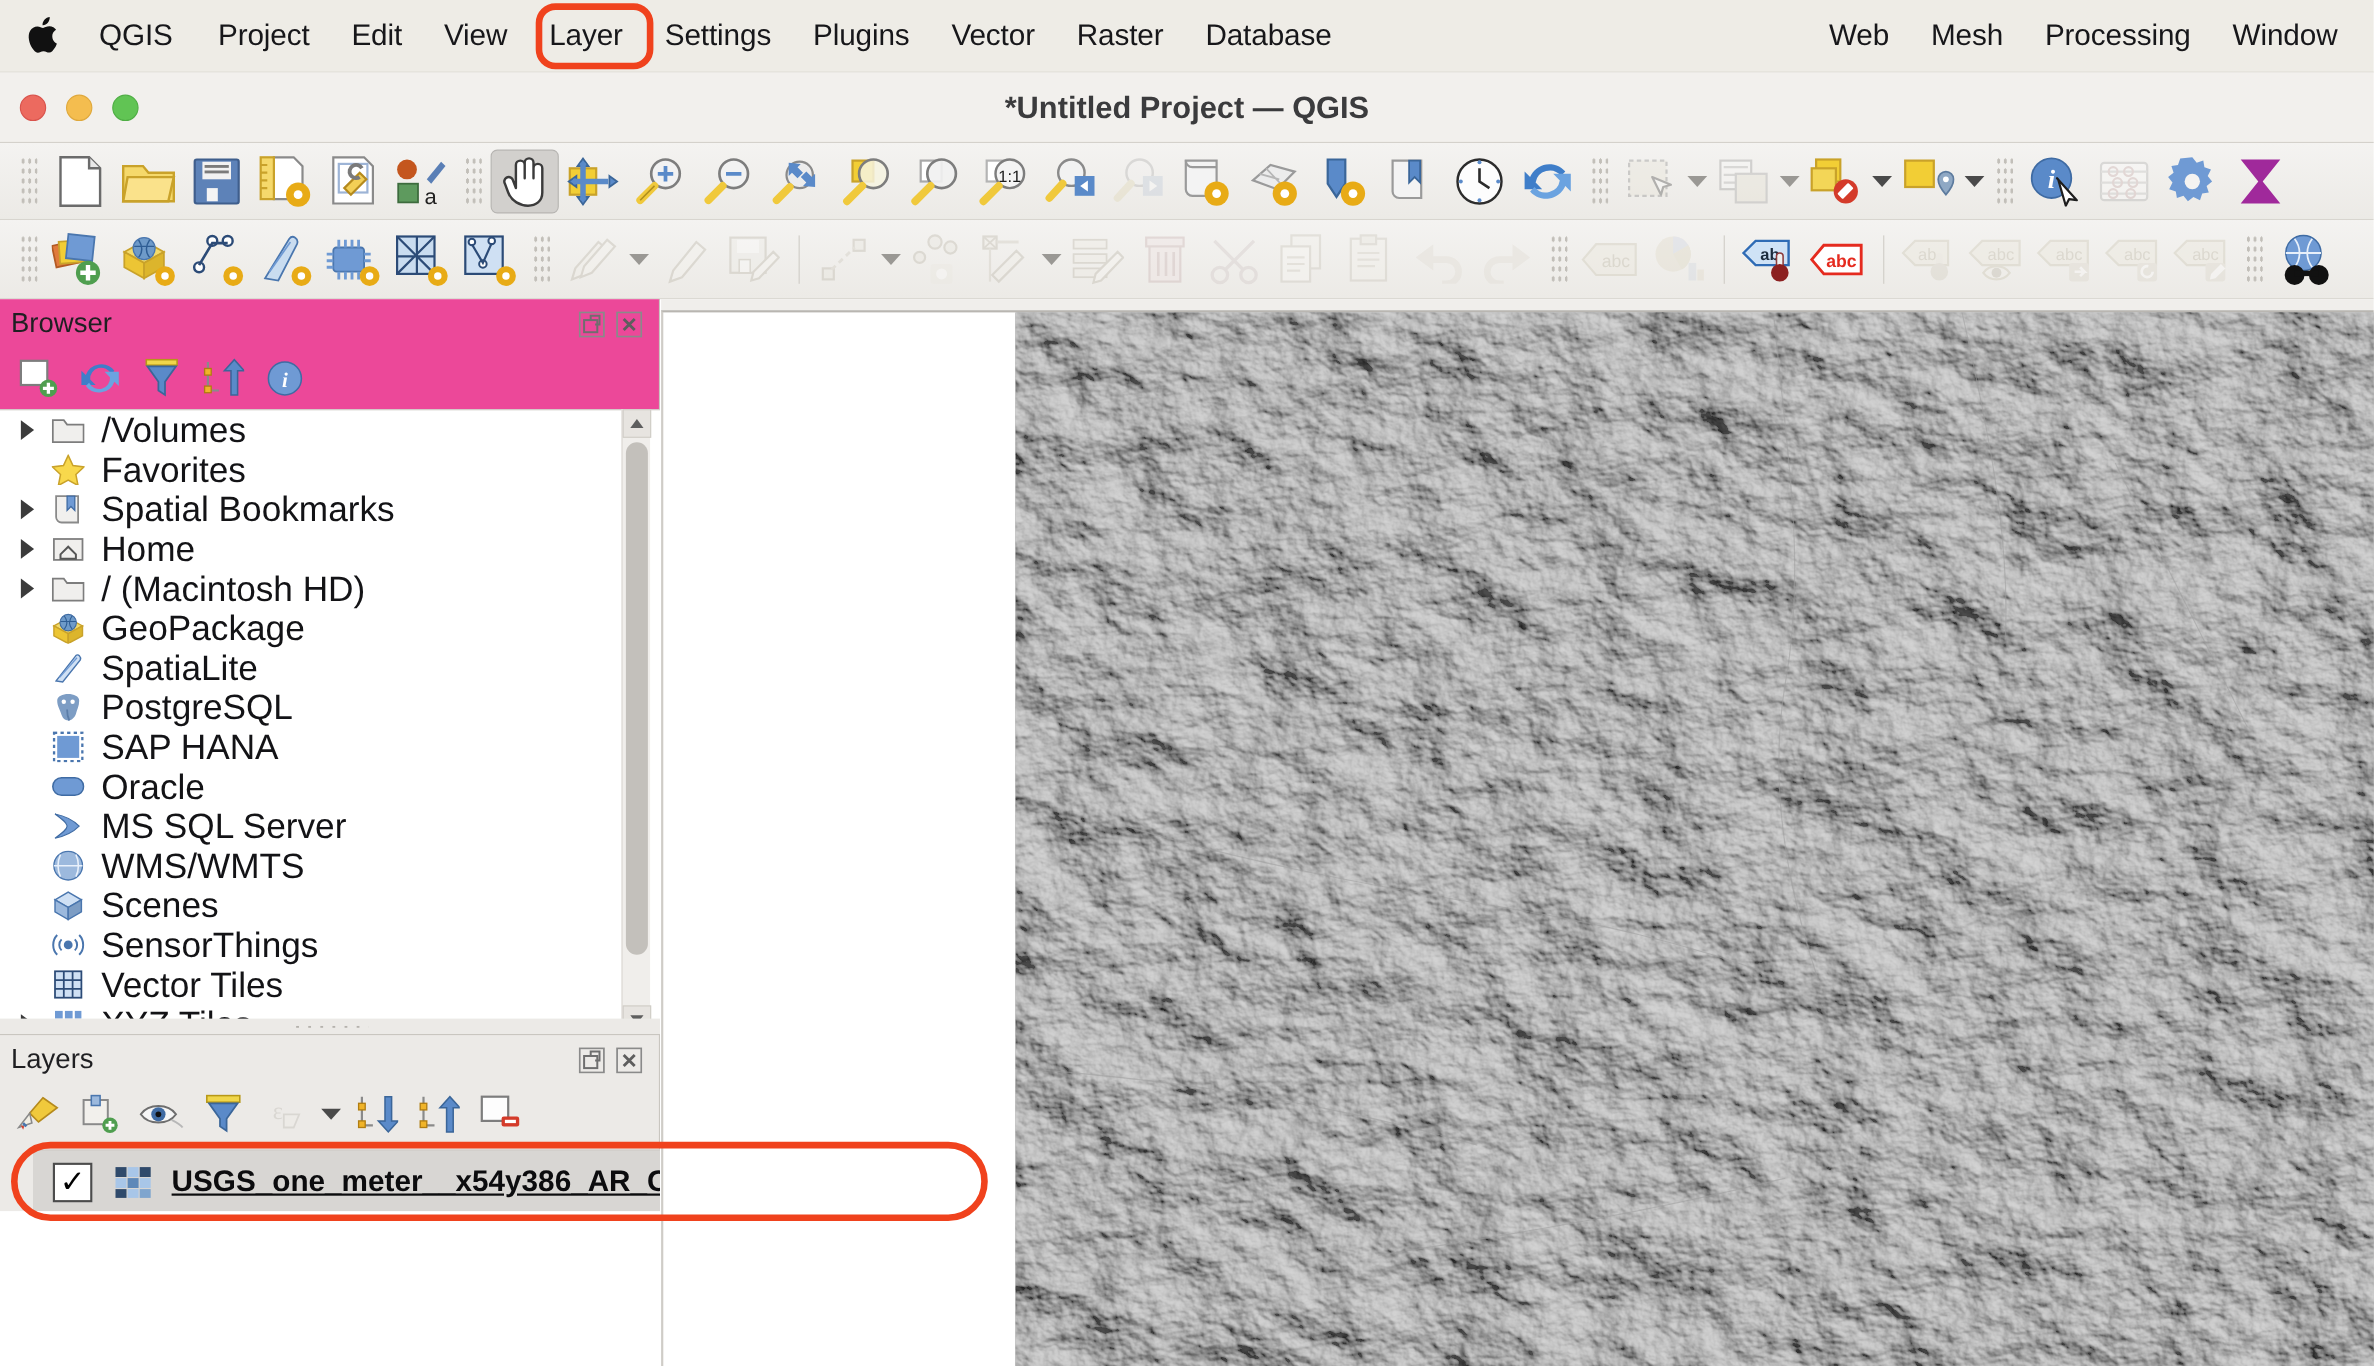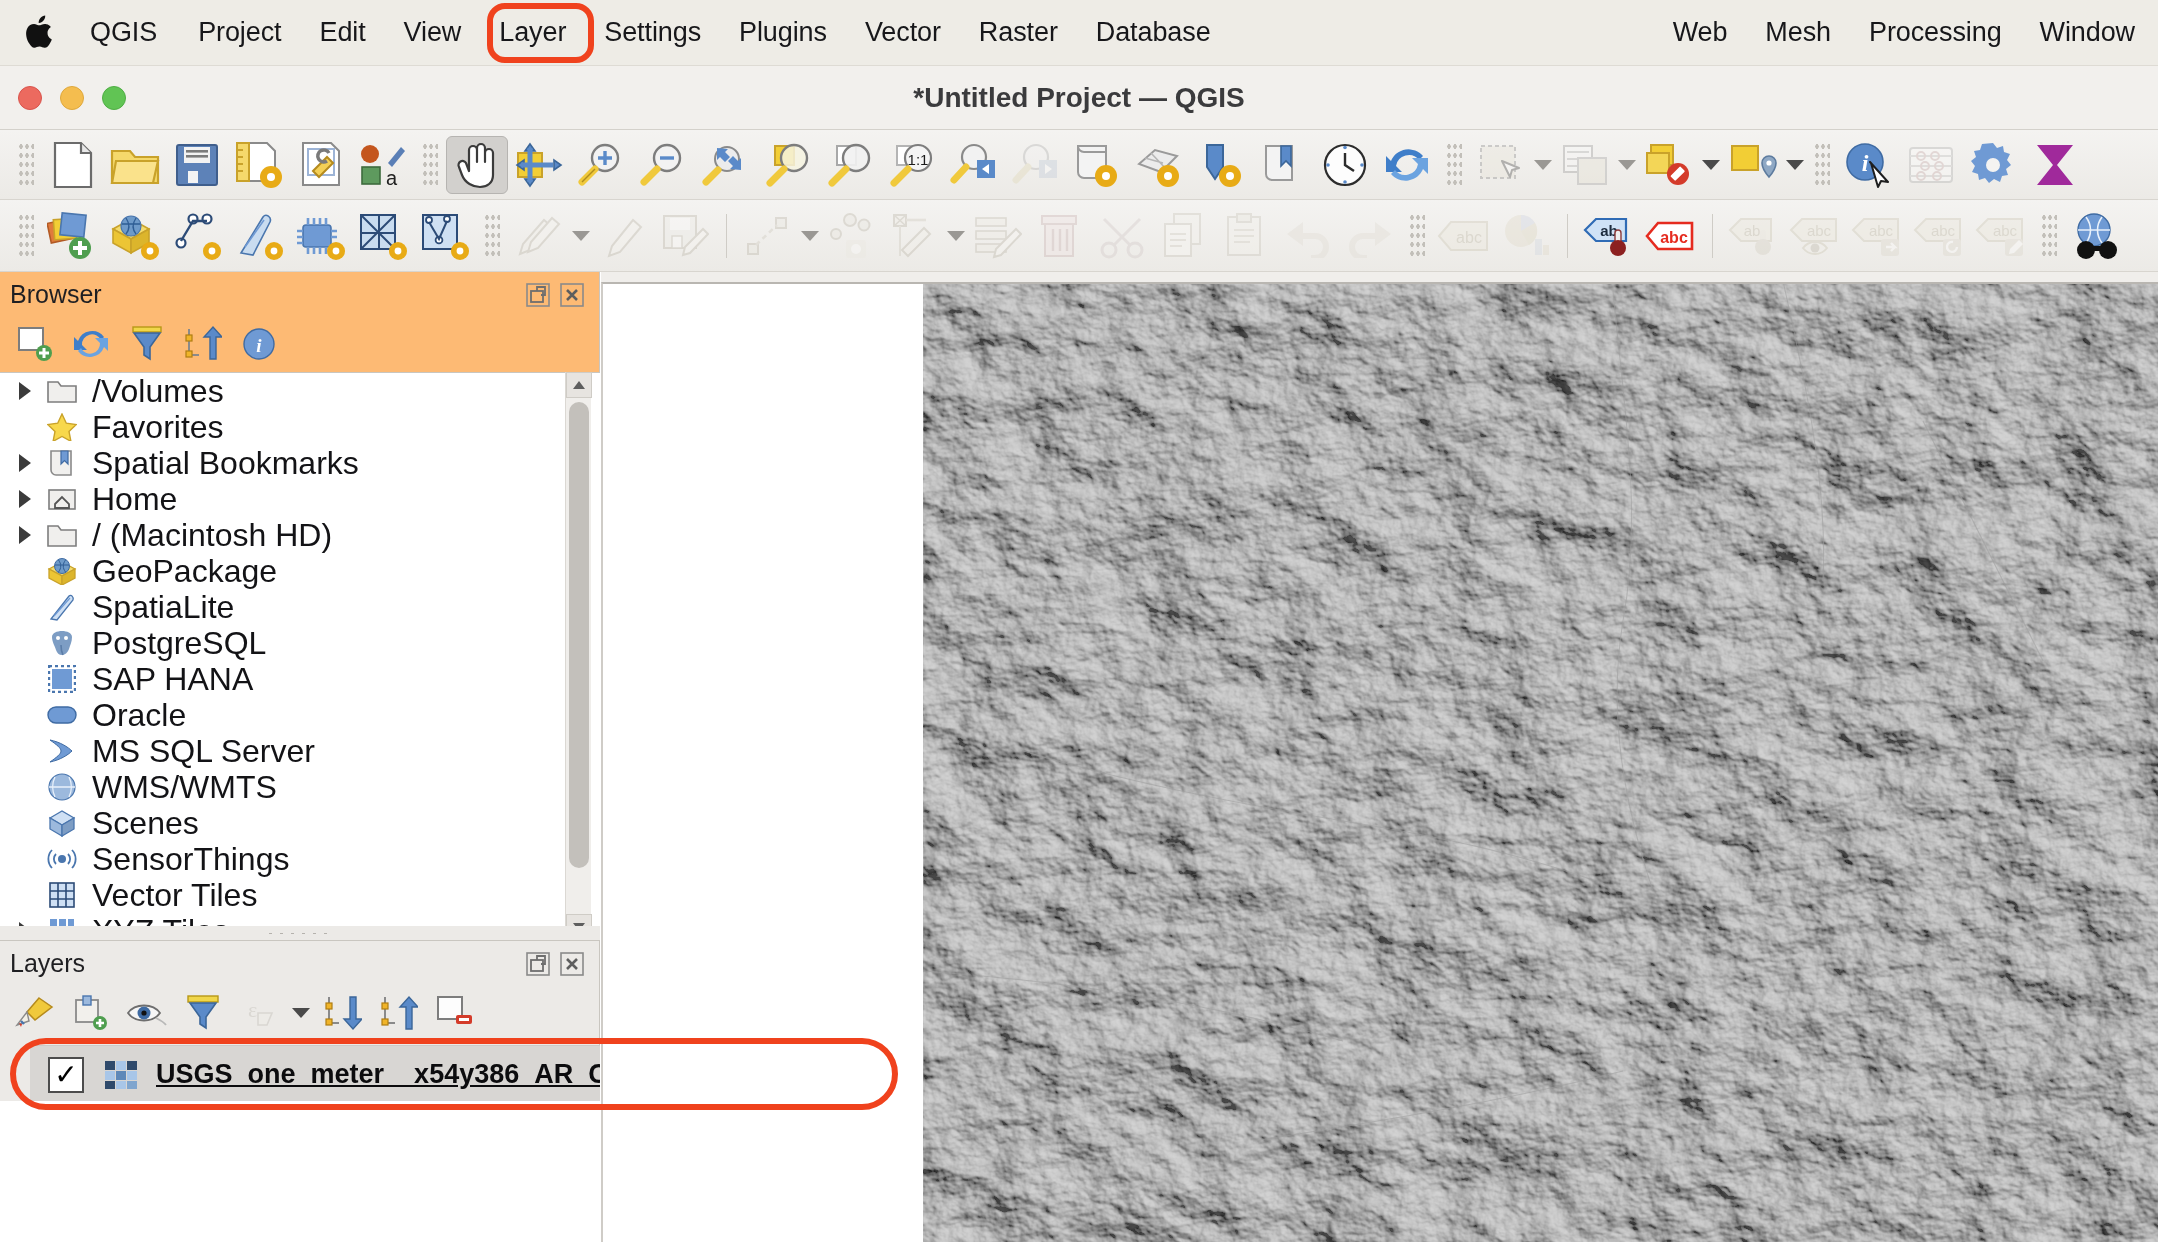--- a/index.html
+++ b/index.html
@@ -21,21 +21,21 @@
   }
   .apple-logo {
     width:32px; height:38px; margin-right:28px;
     display:flex; align-items:center; justify-content:center;
   }
   .menu-item {
     font-size:27px; color:#17171a; padding:4px 19px; white-space:nowrap;
     letter-spacing:-0.1px;
   }
   .menu-item.bold { font-weight:normal; padding-left:8px; padding-right:22px;}
-  .menu-right { margin-left:auto; display:flex; align-items:center; padding-right:4px;}
+  .menu-right { margin-left:auto; display:flex; align-items:center; padding-right:14px;}
 
   
   .hl-ring {
     position:absolute;
     border:6px solid #f0421d;
     border-radius:30px;
     pointer-events:none;
     z-index:50;
   }
   #ring-layer { left:487px; top:3px; width:107px; height:60px; border-radius:18px; }
@@ -83,21 +83,21 @@
   .vsep { width:1px;height:44px;background:#cfccc6;margin:0 10px;flex:0 0 auto;}
   .caret { width:22px;height:58px;display:flex;align-items:center;justify-content:center;flex:0 0 auto;}
   .caret::after{content:"";border-left:9px solid transparent;border-right:9px solid transparent;border-top:10px solid #4a4a4a;}
   .caret.dim::after{border-top-color:#9a9894;}
   .dis { opacity:0.33; }
   svg { display:block; }
 
   
   .panel-browser {
     position:absolute; left:0; top:272px; width:600px; height:668px;
-    background:#fdba74;
+    background:#ec4899;
     border-right:1px solid #c9c6c0;
     text-decoration:underline;
   }
   .panel-layers {
     position:absolute; left:0; top:940px; width:600px; height:302px;
     background:#eceae7;
     border-right:1px solid #c9c6c0;
     border-top:1px solid #c9c6c0;
   }
   .panel-title {

